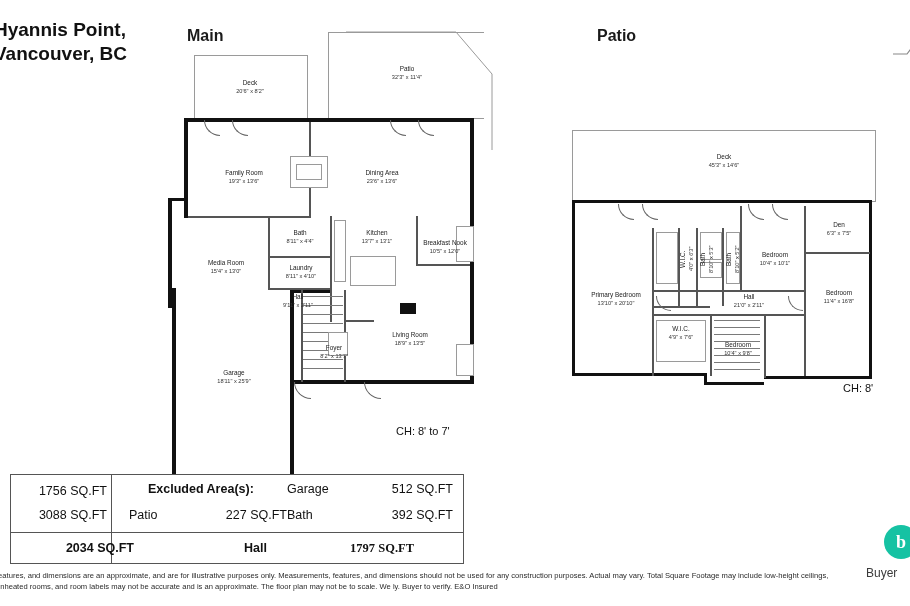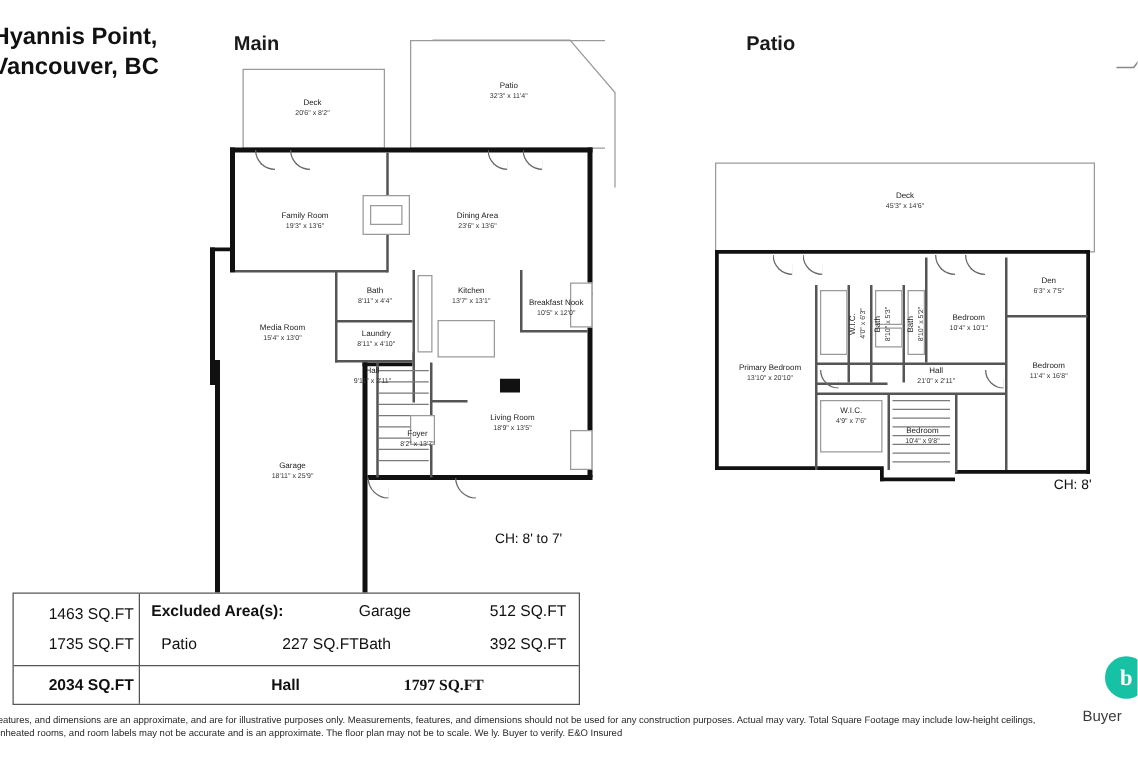--- a/index.html
+++ b/index.html
@@ -35,21 +35,21 @@
   .ch{position:absolute;font-size:11px;font-weight:normal;color:#111;}
 
   
   #summary{
     position:absolute;left:10px;top:474px;width:452px;height:88px;
     border:1px solid #555;background:#fff;
   }
   #summary .divv{position:absolute;top:0;bottom:0;width:1px;background:#555;}
   #summary .divh{position:absolute;left:0;right:0;height:1px;background:#555;}
   .cell{position:absolute;font-size:12.5px;color:#111;}
-  .cell.b{font-weight:bold;}
+  .cell.b{font-weight:bold;margin-left:27px;}
   .cell.r{text-align:right;}
 
   
   #disclaimer{
     position:absolute;left:-4px;top:570px;width:840px;
     font-size:7.6px;line-height:1.45;color:#2a2a2a;
   }
 
   
   #brand-badge{
@@ -293,22 +293,22 @@
     <span class="d">4'0" x 6'3"</span>
   </div>
 </div>
 
 <div class="ch" style="left:843px;top:382px;">CH: 8'</div>
 
 <div id="summary">
   <div class="divv" style="left:100px;"></div>
   <div class="divh" style="top:57px;"></div>
 
-  <div class="cell r" style="left:4px;top:9px;width:92px;">1463 SQ.FT</div>
-  <div class="cell r" style="left:4px;top:33px;width:92px;">1735 SQ.FT</div>
+  <div class="cell r" style="left:4px;top:9px;width:92px;">1756 SQ.FT</div>
+  <div class="cell r" style="left:4px;top:33px;width:92px;">3088 SQ.FT</div>
   <div class="cell b r" style="left:-4px;top:66px;width:100px;">2034 SQ.FT</div>
 
   <div class="cell b" style="left:110px;top:7px;">Excluded Area(s):</div>
   <div class="cell" style="left:118px;top:33px;">Patio</div>
   <div class="cell r" style="left:170px;top:33px;width:106px;">227 SQ.FT</div>
 
   <div class="cell" style="left:276px;top:7px;">Garage</div>
   <div class="cell r" style="left:330px;top:7px;width:112px;">512 SQ.FT</div>
   <div class="cell" style="left:276px;top:33px;">Bath</div>
   <div class="cell r" style="left:330px;top:33px;width:112px;">392 SQ.FT</div>

